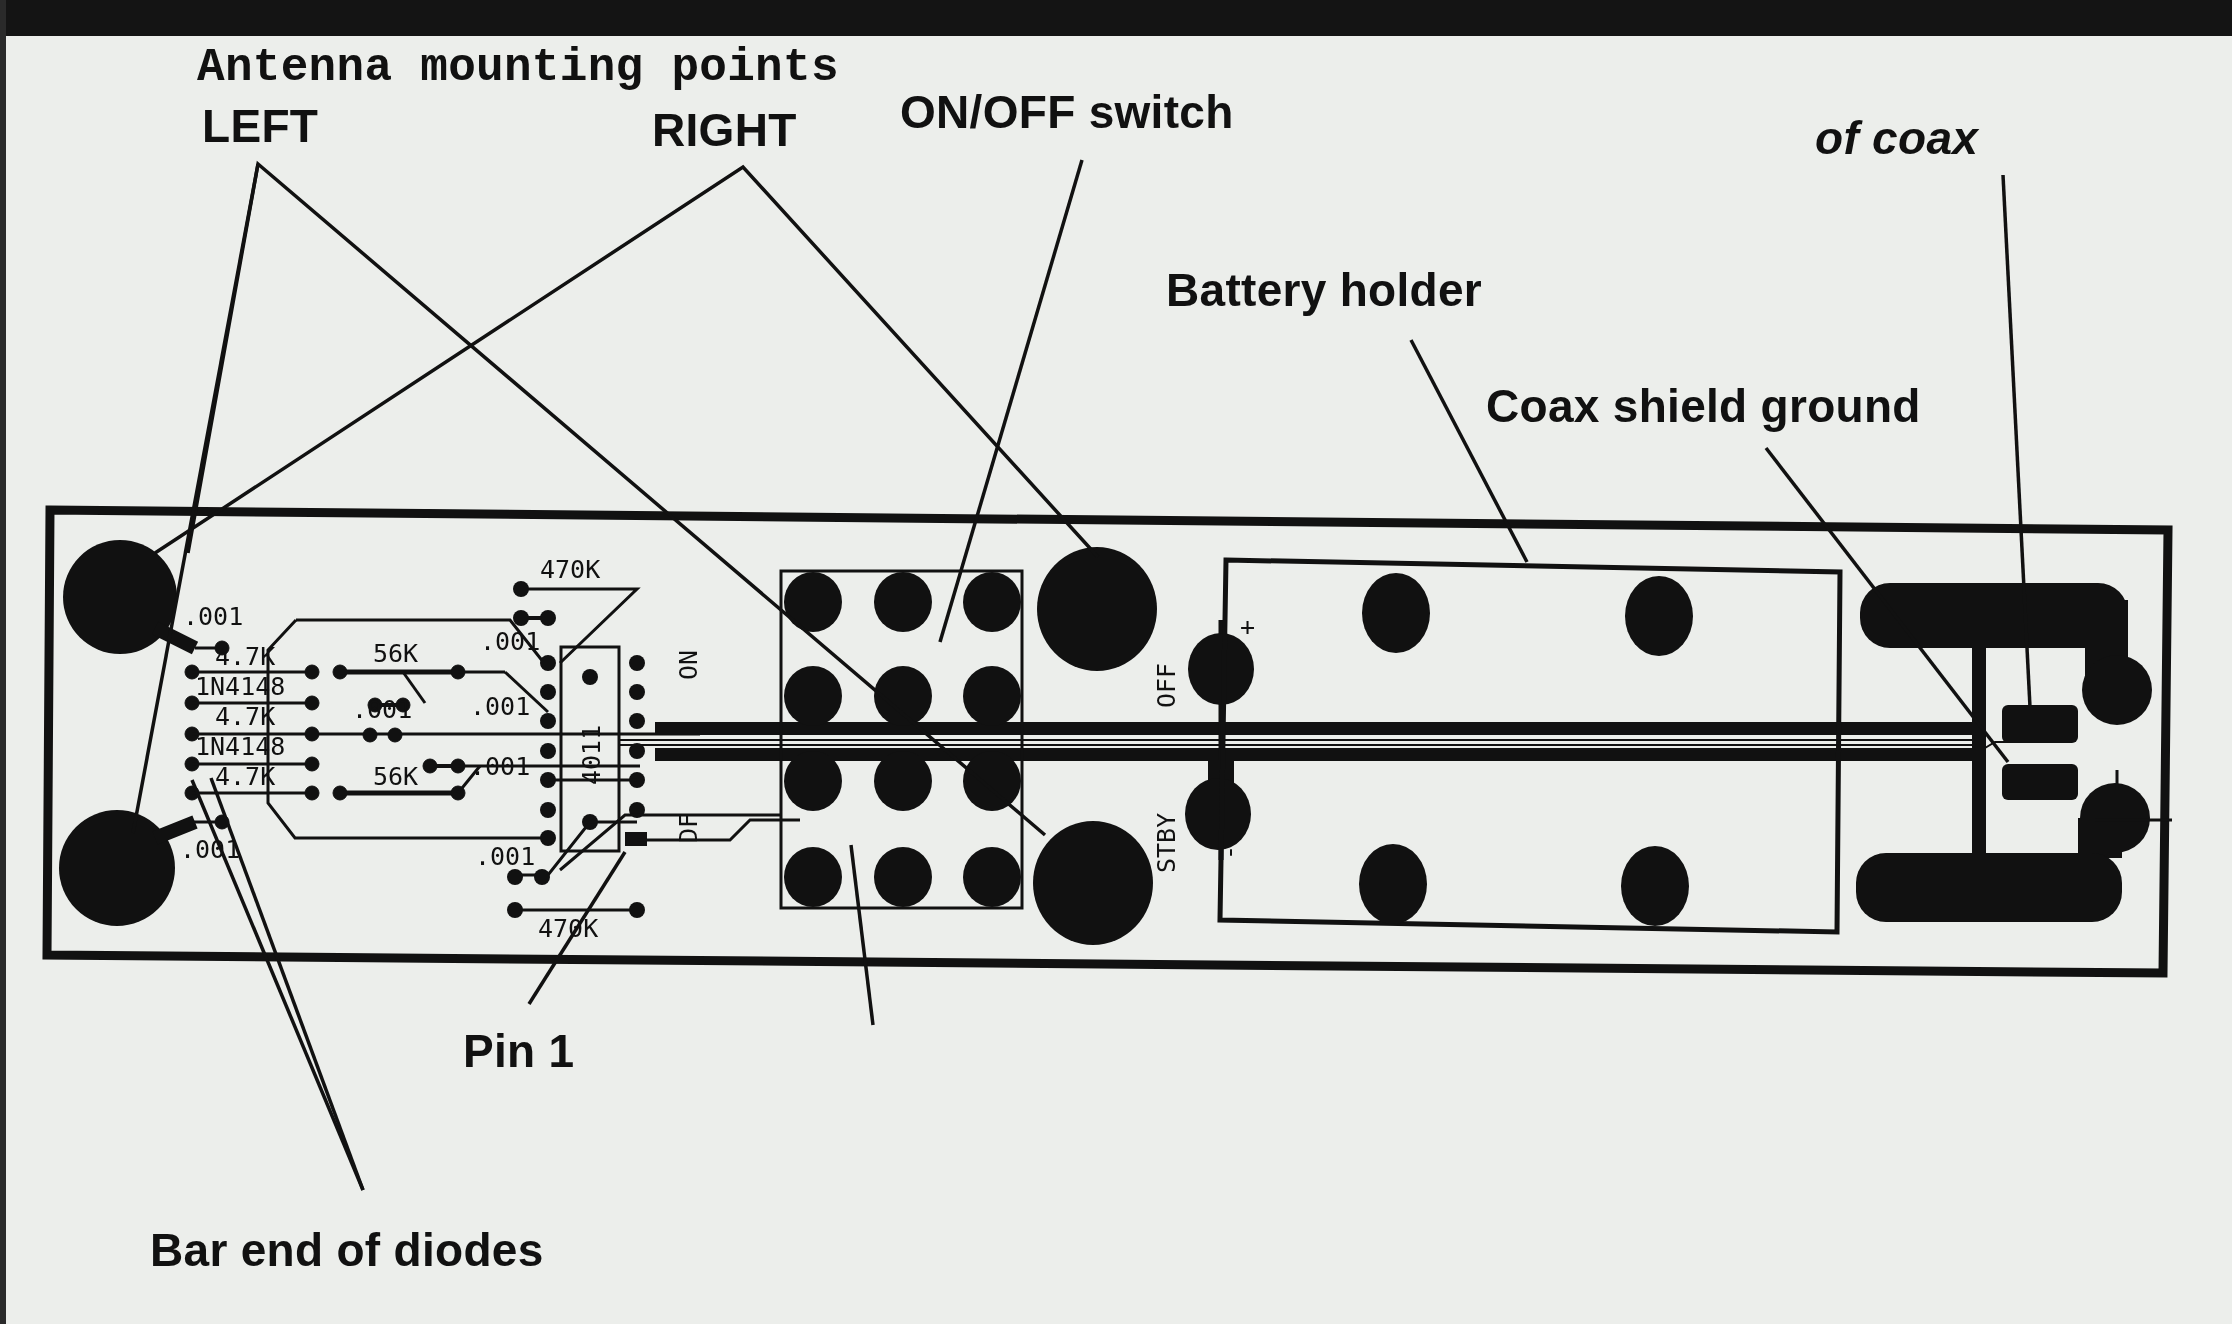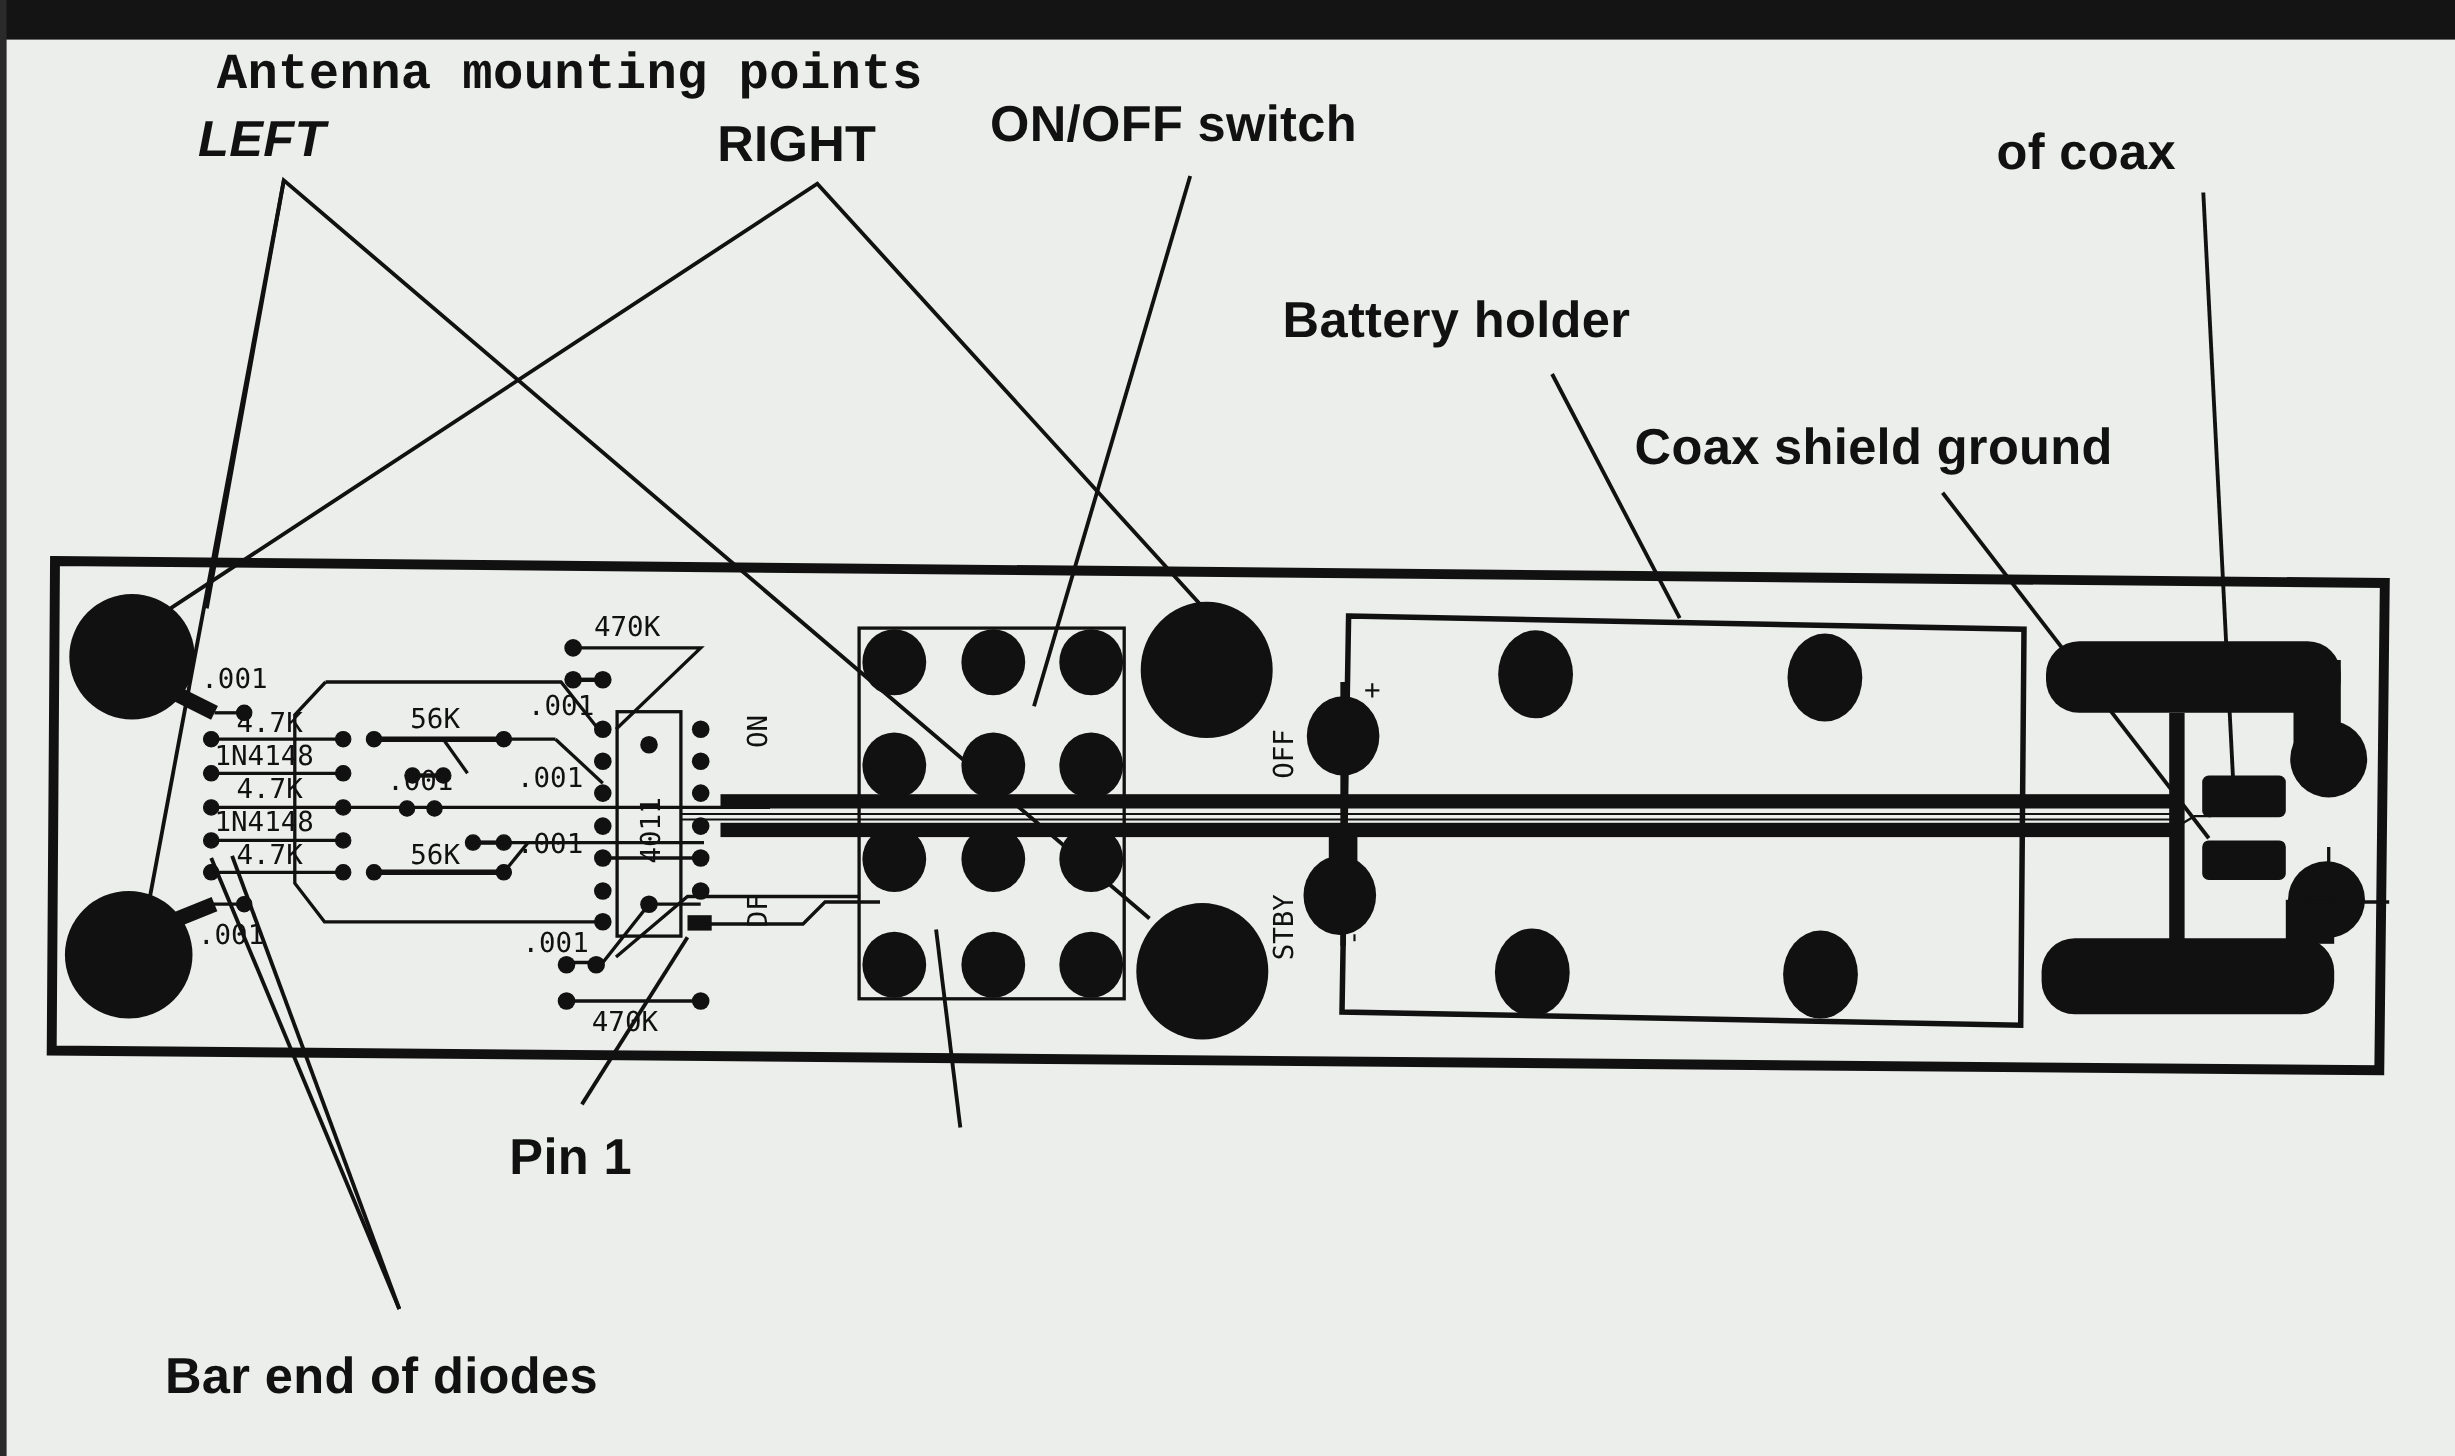--- a/index.html
+++ b/index.html
@@ -196,21 +196,21 @@
       <line x1="1766" y1="448" x2="2008" y2="762"></line>
       <line x1="2003" y1="175" x2="2030" y2="707"></line>
       <line x1="529" y1="1004" x2="625" y2="852"></line>
       <line x1="873" y1="1025" x2="851" y2="845"></line>
       <line x1="363" y1="1190" x2="192" y2="780"></line>
       <line x1="363" y1="1190" x2="211" y2="778"></line>
     </g>
   </svg>
 
   <div class="callout" style="left:197px;top:40px;font-family:Liberation Mono, monospace;">Antenna mounting points</div>
-  <div class="callout" style="left:180px;top:98px;font-style:italic;">LEFT</div>
+  <div class="callout" style="left:202px;top:98px;">LEFT</div>
   <div class="callout" style="left:652px;top:102px;">RIGHT</div>
   <div class="callout" style="left:900px;top:84px;">ON/OFF switch</div>
-  <div class="callout" style="left:1815px;top:110px;">of coax</div>
+  <div class="callout" style="left:1815px;top:110px;font-style:italic;">of coax</div>
   <div class="callout" style="left:1166px;top:262px;">Battery holder</div>
   <div class="callout" style="left:1486px;top:378px;">Coax shield ground</div>
   <div class="callout" style="left:463px;top:1023px;">Pin 1</div>
   <div class="callout" style="left:150px;top:1222px;">Bar end of diodes</div>
 </div>
 
 </body></html>

